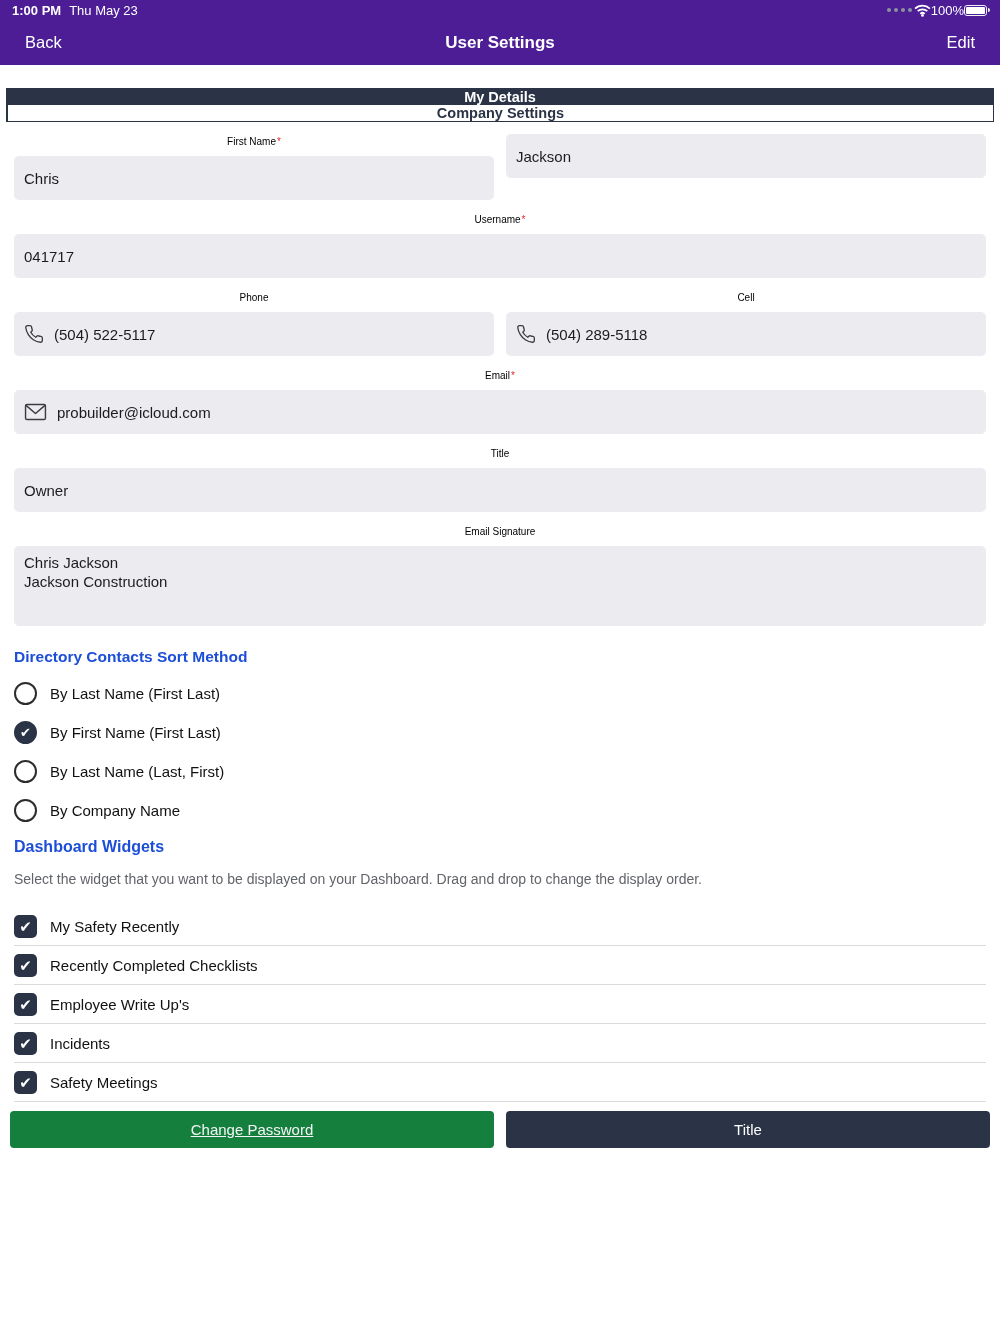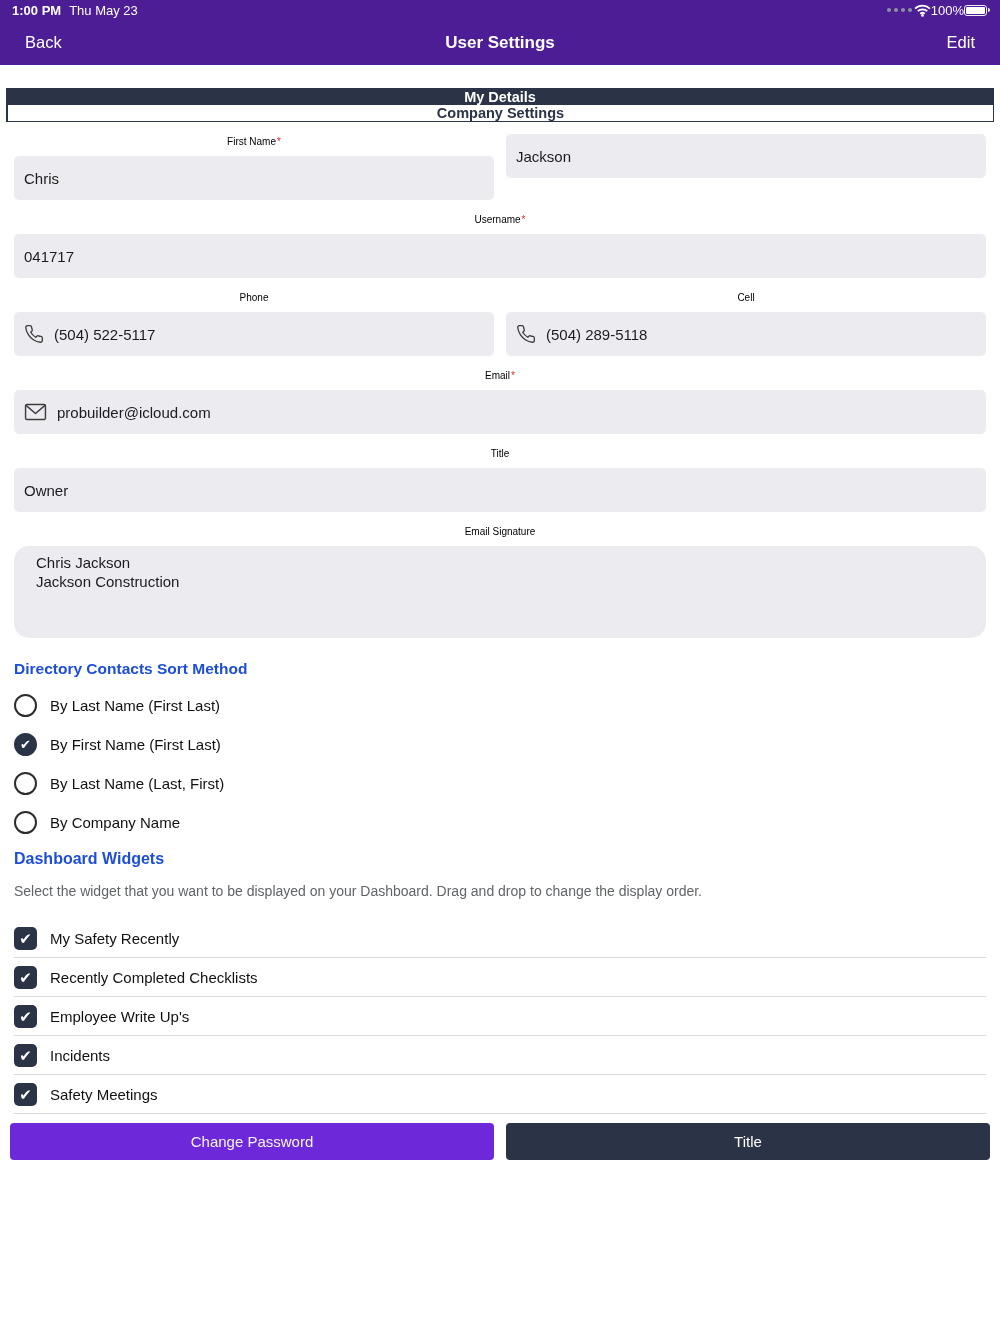--- a/index.html
+++ b/index.html
@@ -32,21 +32,21 @@
   .tab + .tab { border-left: 1px solid #2b3446; }
 
   
   .form { padding: 0 14px; }
   .form-row { display: flex; gap: 12px; margin-top: 12px; }
   .field { flex: 1; min-width: 0; }
   .field-label { display: block; font-size: 10px; line-height: 16px; color: #000; margin-bottom: 6px; text-align: center; }
   .req { color: #e02b2b; margin-left: 1px; }
   .input { height: 44px; background: #ececf0; border-radius: 5px; display: flex; align-items: center; padding: 0 10px; font-size: 15px; color: #1c1c1e; cursor: text; }
   .input .in-icon { display: inline-flex; margin-right: 10px; flex: 0 0 auto; }
-  .textarea { height: 92px; background: #ececf0; border-radius: 15px; padding: 8px 22px; font-size: 15px; line-height: 1.25; white-space: pre-line; color: #1c1c1e; cursor: text; }
+  .textarea { height: 80px; background: #ececf0; border-radius: 5px; padding: 8px 10px; font-size: 15px; line-height: 1.25; white-space: pre-line; color: #1c1c1e; cursor: text; }
 
   
   .section-heading { font-size: 15.5px; font-weight: 700; color: #1d4ed8; margin-top: 22px; }
   .radio-list { margin-top: 8px; }
   .radio-row { display: flex; align-items: center; height: 39px; gap: 13px; cursor: pointer; }
   .radio { width: 23px; height: 23px; border-radius: 50%; border: 2px solid #2c2c2e; display: flex; align-items: center; justify-content: center; flex: 0 0 auto; background: #fff; }
   .radio.checked { background: #2b3446; border-color: #2b3446; color: #fff; font-size: 13px; }
   .chk { font-style: normal; line-height: 1; }
   .radio-label { font-size: 15px; color: #111; }
 
@@ -54,21 +54,21 @@
   .dw-heading { margin-top: 8px; font-size: 16px; }
   .desc { font-size: 14px; color: #616469; margin-top: 15px; }
   .widget-list { margin-top: 20px; }
   .widget-row { display: flex; align-items: center; height: 39px; gap: 13px; border-bottom: 1px solid #d9d9de; cursor: pointer; }
   .checkbox { width: 23px; height: 23px; background: #2b3446; border-radius: 5px; display: flex; align-items: center; justify-content: center; color: #fff; font-size: 15px; flex: 0 0 auto; }
   .widget-label { font-size: 15px; color: #111; }
 
   
   .bottom-buttons { display: flex; gap: 12px; margin: 9px 10px 0; }
   .btn { flex: 1; height: 37px; border: none; border-radius: 4px; font-size: 15px; font-family: inherit; cursor: pointer; }
-  .btn.gray { background: #6d28d9; color: #f5f5f7; }
+  .btn.gray { background: #15803d; color: #f5f5f7; text-decoration: underline; }
   .btn.navy { background: #2b3446; color: #fff; }
 
   svg { display: block; }
 </style>
 </head>
 <body>
 
 <div class="screen">
 
   <header>

